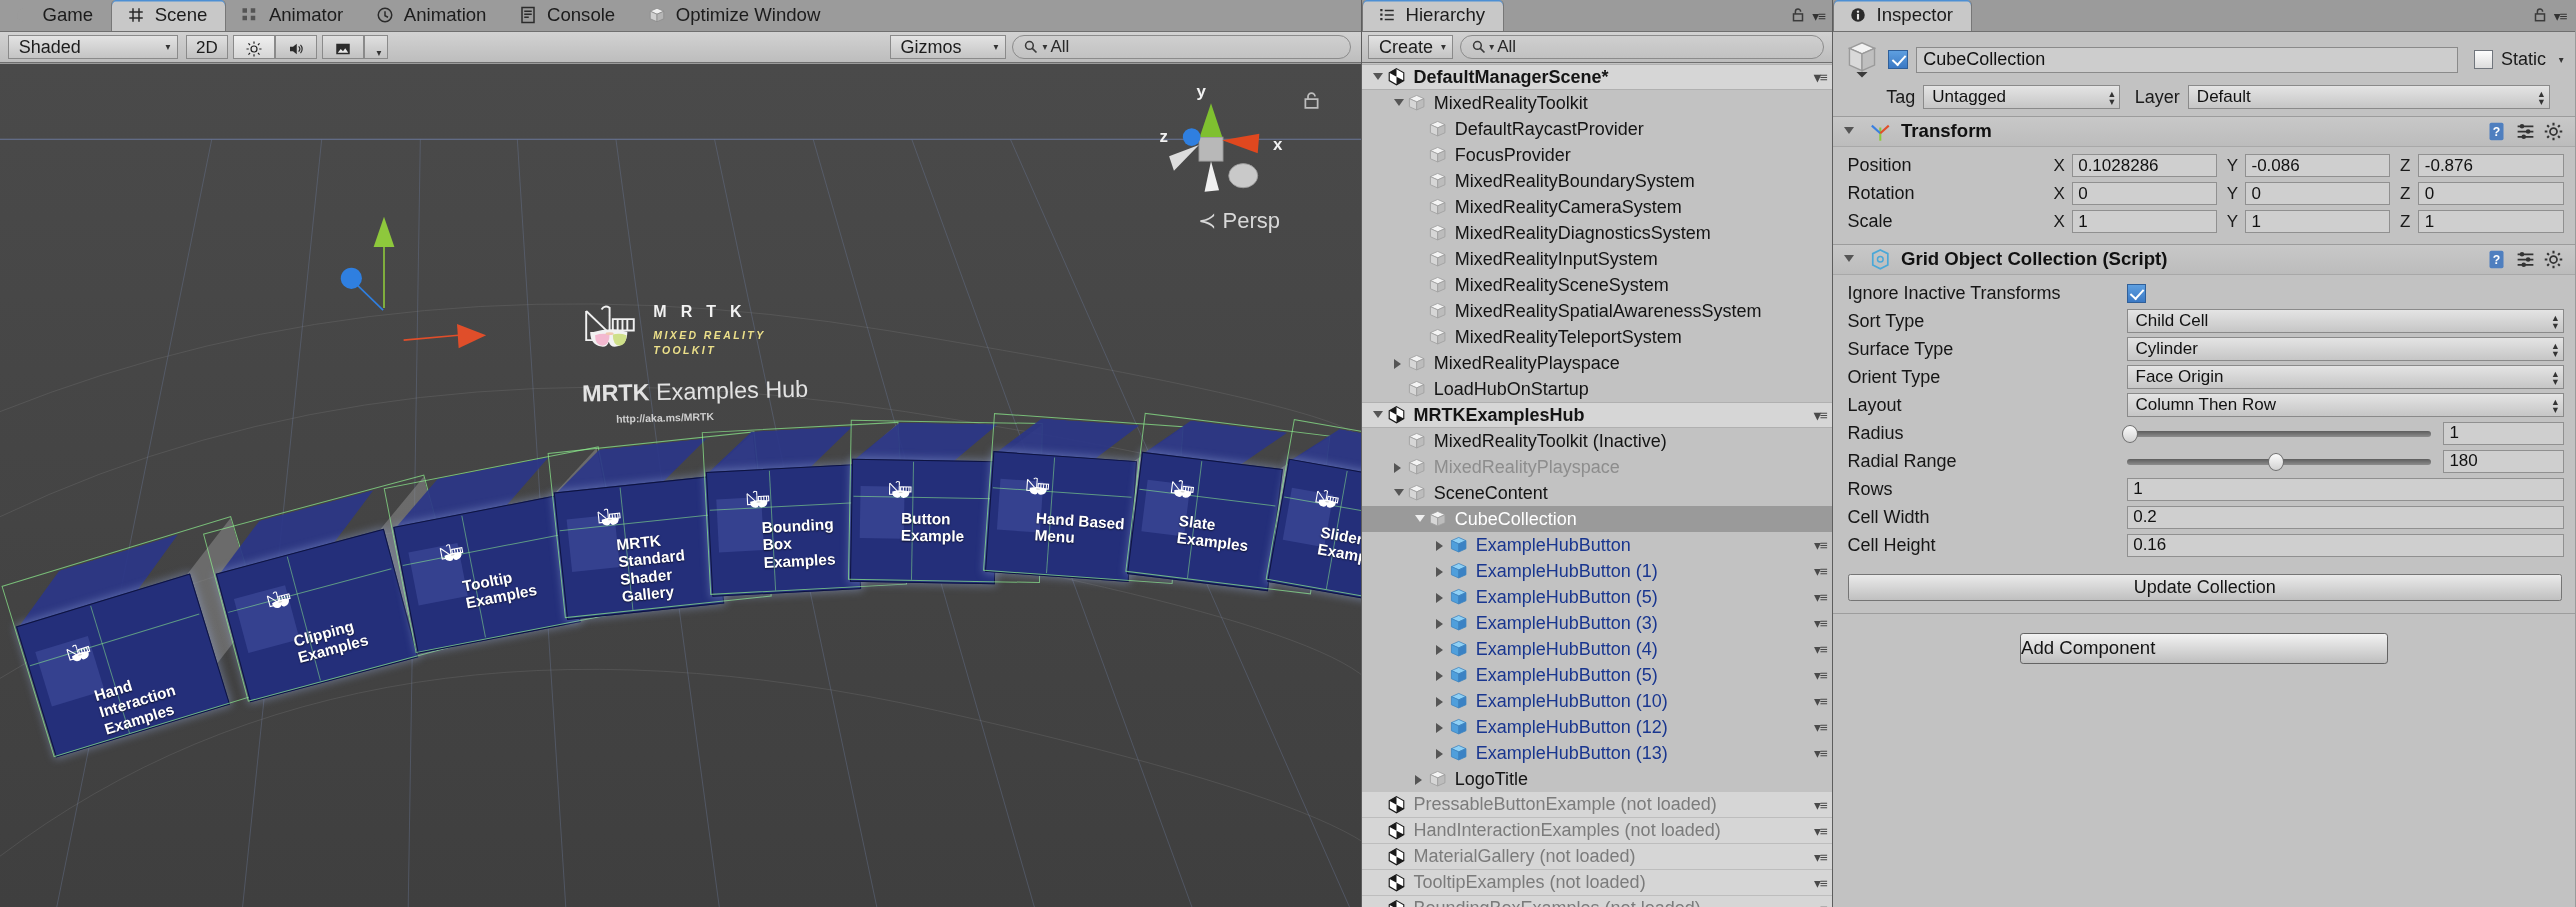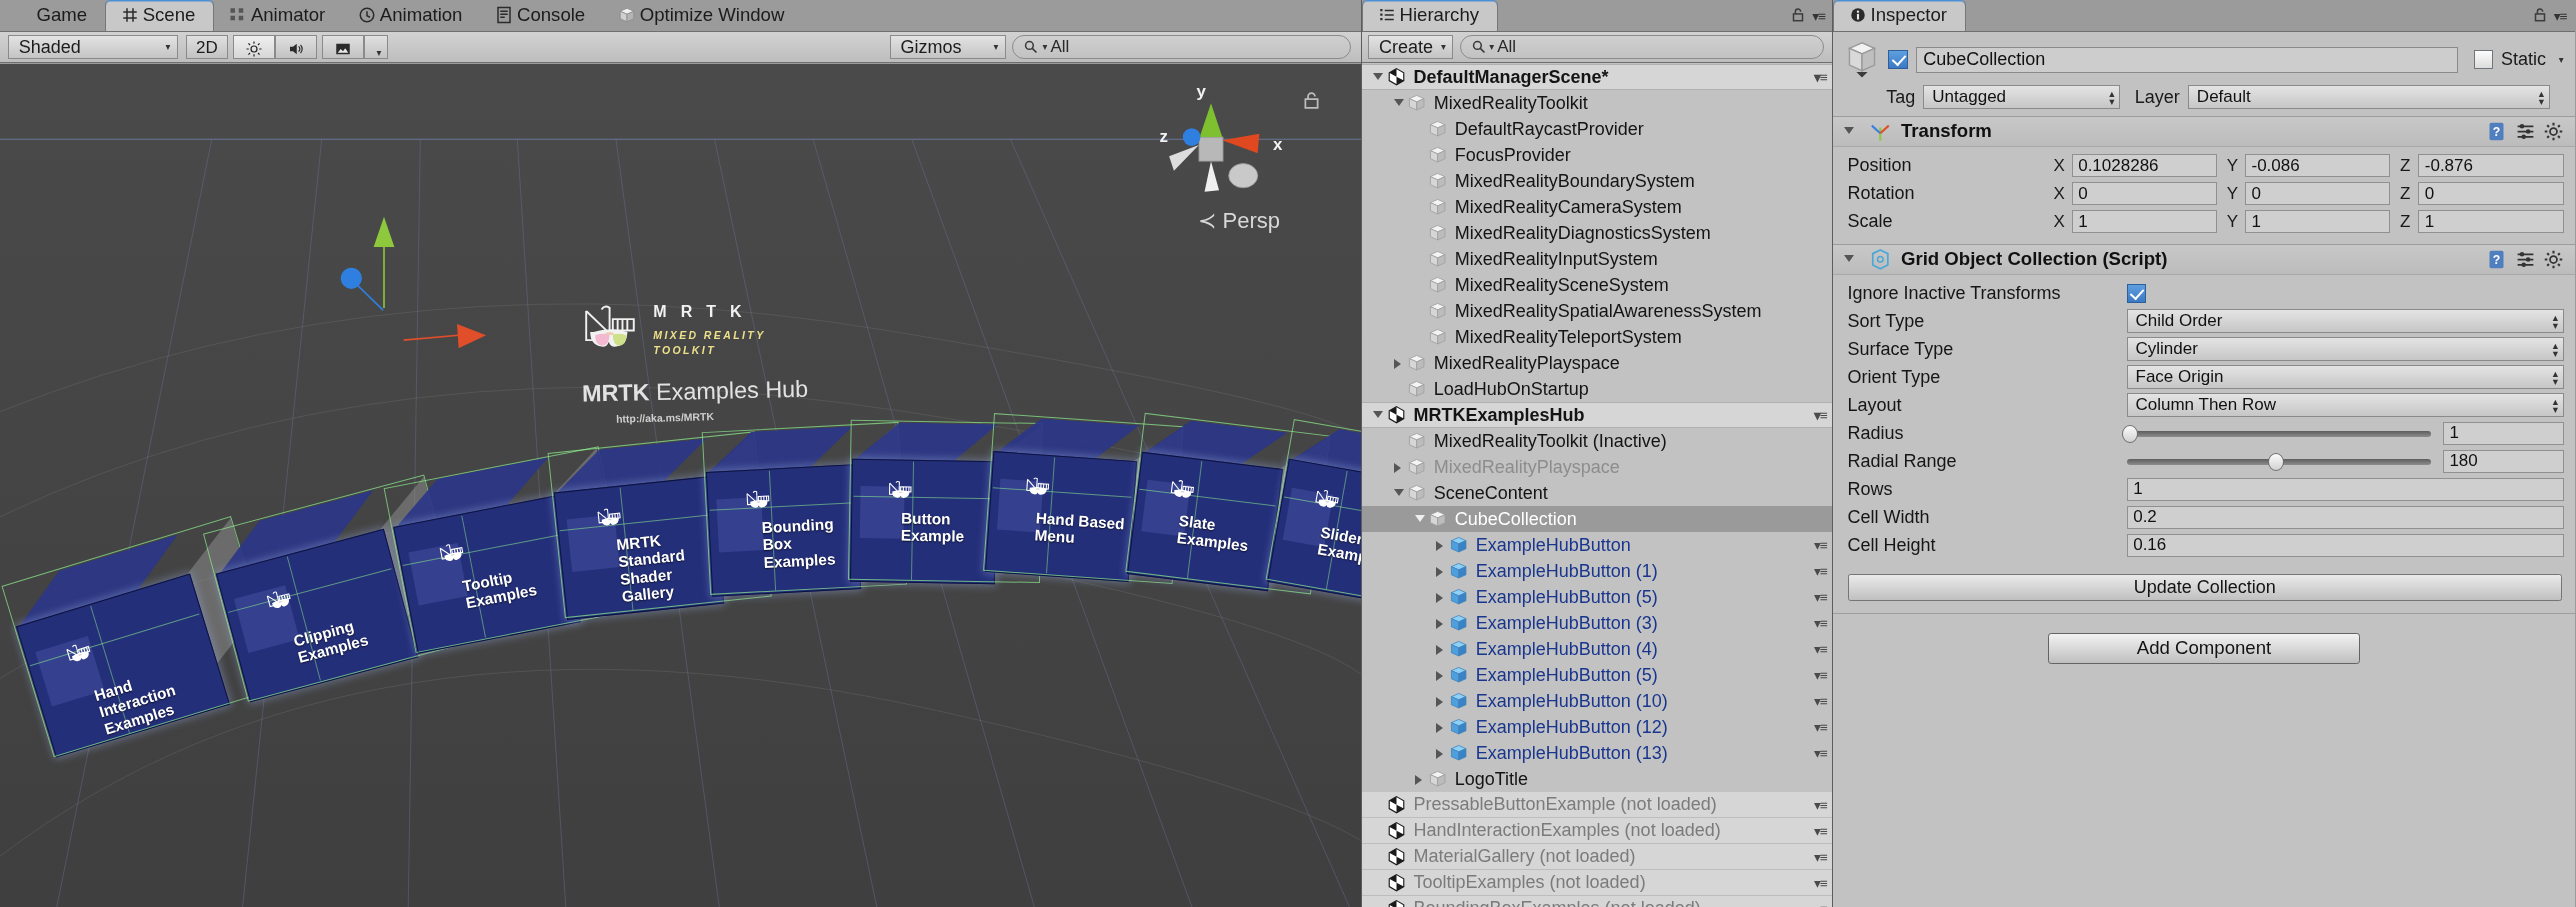--- a/index.html
+++ b/index.html
@@ -13,21 +13,21 @@
   }
   #app { position: relative; width: 2576px; height: 907px; display: flex; }
 
   
   .tabstrip {
     height: 32px; background: #9b9b9b;
     border-bottom: 0.8px solid #6f6f6f;
     display: flex; align-items: flex-end; position: relative;
   }
   .tab {
-    height: 31px; display: flex; align-items: center; gap: 4px;
+    height: 31px; display: flex; align-items: center; gap: 10px;
     padding: 0 18px 1.6px 14.5px; font-size: 18.6px; color: #1c1c1c;
     border-radius: 4.8px 4.8px 0 0; cursor: default; white-space: nowrap;
   }
   .tab.active {
     background: #c8c8c8;
     box-shadow: inset 0 1.6px 0 #4c8fd4;
     border-left: 0.8px solid #777; border-right: 0.8px solid #777;
   }
   .toolbar {
     height: 31px; background: linear-gradient(#d2d2d2,#bdbdbd);
@@ -187,24 +187,24 @@
   .num-box { width: 121px; height: 22.6px; border: 0.8px solid #909090; background: #cfcfcf;
     display: flex; align-items: center; padding: 0 5.7px; font-size: 17px; color: #111; }
   .btn-wide {
     margin: 6.5px 11.3px 1.6px 14.5px; height: 27.5px; border: 0.8px solid #757575;
     background: linear-gradient(#eaeaea,#c0c0c0);
     display: flex; align-items: center; justify-content: center;
     font-size: 18px; color: #141414; cursor: default; border-radius: 2.4px;
   }
   .insp-sep { height: 0.8px; background: #9d9d9d; margin: 11.3px 0 0 0; }
   #add-component {
-    width: 312px; height: 31px; margin: 19.4px auto 0 auto;
+    width: 368px; height: 31px; margin: 19.4px auto 0 auto;
     border: 0.8px solid #636363; border-radius: 3.2px;
     background: linear-gradient(#f2f2f2,#bfbfbf);
-    display: flex; align-items: center; justify-content: center;
+    display: flex; align-items: center; 
     font-size: 18.6px; color: #141414; cursor: default;
   }
   .hdr-icons { margin-left: auto; display: flex; align-items: center; gap: 7.3px; }
 </style>
 </head>
 <body>
 
 <div id="app">
 
   <div id="scene-panel">
@@ -1247,21 +1247,21 @@
       </div>
 
       <div class="comp-body">
         <div class="frow">
           <span class="flabel">Ignore Inactive Transforms</span>
           <div class="chk on"></div>
         </div>
         <div class="frow">
           <span class="flabel">Sort Type</span>
           <div class="popup" style="flex:1 1 auto;">
-            <span>Child Order</span>
+            <span>Child Cell</span>
             <span class="updown">▴<br>▾</span>
           </div>
         </div>
         <div class="frow">
           <span class="flabel">Surface Type</span>
           <div class="popup" style="flex:1 1 auto;">
             <span>Cylinder</span>
             <span class="updown">▴<br>▾</span>
           </div>
         </div>

